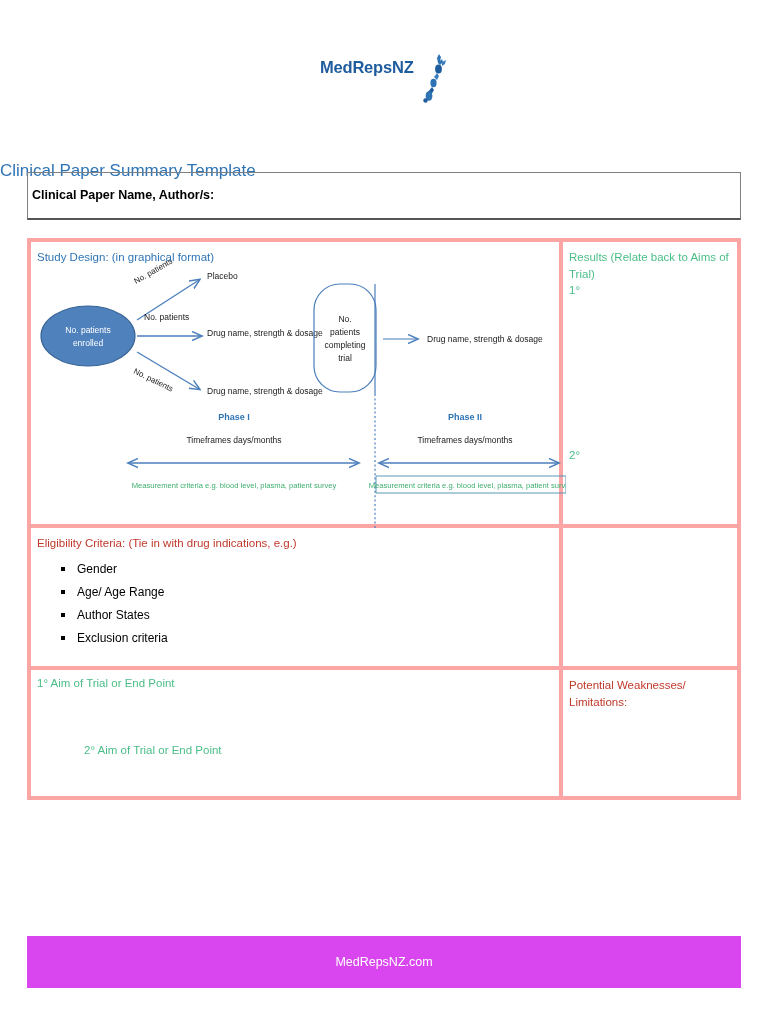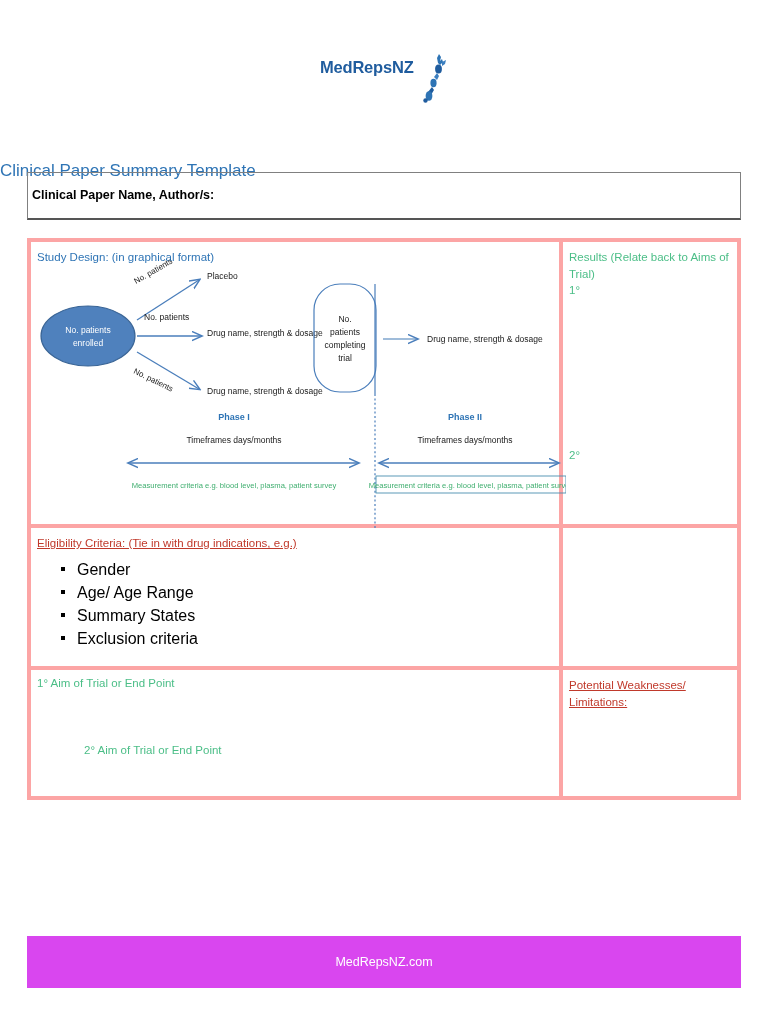--- a/index.html
+++ b/index.html
@@ -81,21 +81,21 @@
     padding: 0;
   }
 
   .hdr {
     font-size: 11.5px;
     padding: 7px 0 0 6px;
     line-height: 1.45;
   }
   .hdr-blue  { color: #2E74B5; }
   .hdr-green { color: #4BBE87; }
-  .hdr-red   { color: #C0392B; text-decoration: underline; }
+  .hdr-red   { color: #C0392B; }
 
   
   .design-cell { height: 286px; position: relative; }
   .design-canvas {
     position: absolute;
     left: 0; top: 0;
     width: 535px; height: 286px;
   }
   .results-cell { width: 178px; height: 286px; position: relative; }
   .res-2 {
@@ -107,21 +107,21 @@
 
   
   .elig-cell { height: 142px; }
   .elig-list {
     list-style: none;
     margin: 6px 0 0 0;
     padding: 0 0 0 46px;
   }
   .elig-list li {
     position: relative;
-    font-size: 16px;
+    font-size: 12px;
     color: #000;
     line-height: 23px;
   }
   .elig-list li::before {
     content: "";
     position: absolute;
     left: -16px; top: 9px;
     width: 4px; height: 4px;
     background: #000;
   }
@@ -245,21 +245,21 @@
         <div class="res-2">2°</div>
       </td>
     </tr>
 
     <tr>
       <td class="elig-cell" colspan="1">
         <div class="hdr hdr-red">Eligibility Criteria: (Tie in with drug indications, e.g.)</div>
         <ul class="elig-list">
           <li>Gender</li>
           <li>Age/ Age Range</li>
-          <li>Summary States</li>
+          <li>Author States</li>
           <li>Exclusion criteria</li>
         </ul>
       </td>
       <td class="elig-cell"></td>
     </tr>
 
     <tr>
       <td class="aims-cell">
         <div class="aim-1">1° Aim of Trial or End Point</div>
         <div class="aim-2">2° Aim of Trial or End Point</div>

